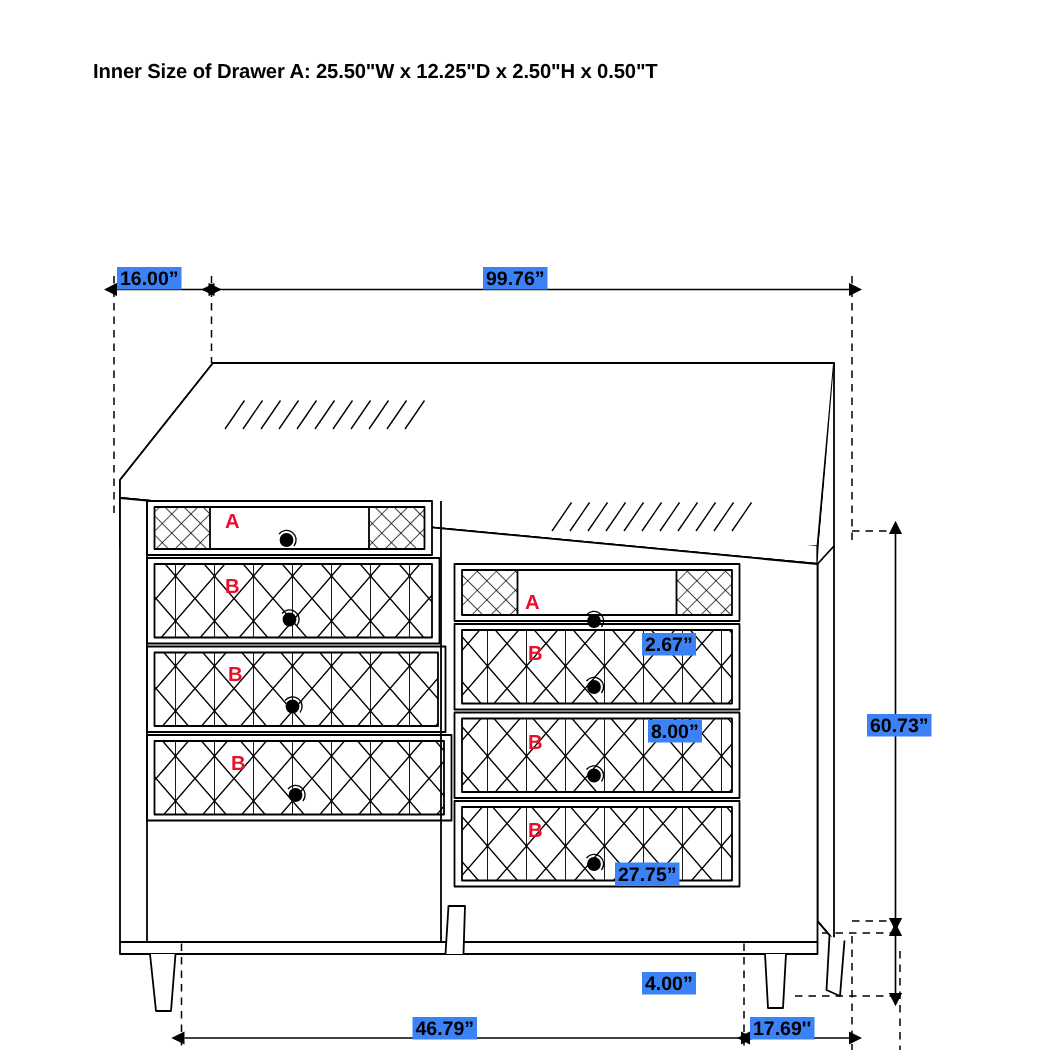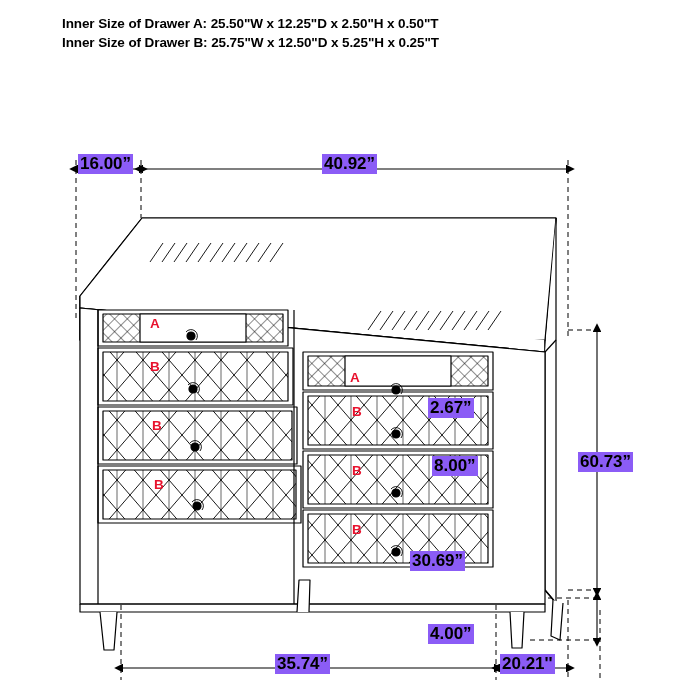--- a/index.html
+++ b/index.html
@@ -12,20 +12,21 @@
     height: 700px;
     font-family: "Liberation Sans", sans-serif;
     color: #000000;
     position: relative;
     overflow: hidden;
   }
   #stage {
     position: relative;
     width: 700px;
     height: 644px;
+    margin-top: 24px;
   }
   .spec-lines {
     position: absolute;
     left: 62px;
     top: 14px;
     font-size: 13.5px;
     font-weight: bold;
     line-height: 19px;
     letter-spacing: -0.1px;
     white-space: nowrap;
@@ -34,42 +35,41 @@
 
   svg.diagram {
     position: absolute;
     left: 0;
     top: 0;
     width: 700px;
     height: 700px;
   }
   .dim-label {
     position: absolute;
-    font-size: 17px;
+    font-size: 13px;
     font-weight: bold;
     white-space: nowrap;
-    background: #8b5cf6;
+    background: #3b82f6;
     padding: 0 2px;
   }
   .drawer-label {
     position: absolute;
     font-size: 13.5px;
     font-weight: bold;
     color: #e8112d;
     white-space: nowrap;
   }
 </style>
 </head>
 <body>
 
 <div id="stage">
 
   <div class="spec-lines">
     <div>Inner Size of Drawer A: 25.50"W x 12.25"D x 2.50"H x 0.50"T</div>
-    <div>Inner Size of Drawer B: 25.75"W x 12.50"D x 5.25"H x 0.25"T</div>
   </div>
 
   <svg class="diagram" viewBox="0 0 700 700">
     <defs>
       <pattern id="mesh" width="9" height="9" patternUnits="userSpaceOnUse" patternTransform="rotate(45)">
         <rect width="9" height="9" fill="#ffffff"></rect>
         <path d="M0 0 L0 9 M0 0 L9 0" stroke="#000" stroke-width="0.9"></path>
       </pattern>
       <pattern id="diamonds" width="26" height="30" patternUnits="userSpaceOnUse">
         <rect width="26" height="30" fill="#ffffff"></rect>
@@ -210,28 +210,28 @@
         <path d="M192 502 a6 6 0 1 1 10 8"></path>
         <path d="M391 386 a6 6 0 1 1 10 8"></path>
         <path d="M391 430 a6 6 0 1 1 10 8"></path>
         <path d="M391 489 a6 6 0 1 1 10 8"></path>
         <path d="M391 548 a6 6 0 1 1 10 8"></path>
       </g>
     </g>
   </svg>
 
   <div class="dim-label" style="left:78px; top:154px;">16.00”</div>
-  <div class="dim-label" style="left:322px; top:154px;">40.92”</div>
+  <div class="dim-label" style="left:322px; top:154px;">99.76”</div>
   <div class="dim-label" style="left:428px; top:398px;">2.67”</div>
   <div class="dim-label" style="left:432px; top:456px;text-align:center;">8.00”</div>
-  <div class="dim-label" style="left:410px; top:551px;">30.69”</div>
+  <div class="dim-label" style="left:410px; top:551px;">27.75”</div>
   <div class="dim-label" style="left:578px; top:452px;">60.73”</div>
   <div class="dim-label" style="left:428px; top:624px;">4.00”</div>
-  <div class="dim-label" style="left:275px; top:654px;">35.74”</div>
-  <div class="dim-label" style="left:500px; top:654px;">20.21''</div>
+  <div class="dim-label" style="left:275px; top:654px;">46.79”</div>
+  <div class="dim-label" style="left:500px; top:654px;">17.69''</div>
 
   <div class="drawer-label" style="left:150px; top:316px;">A</div>
   <div class="drawer-label" style="left:150px; top:359px;">B</div>
   <div class="drawer-label" style="left:152px; top:418px;">B</div>
   <div class="drawer-label" style="left:154px; top:477px;">B</div>
 
   <div class="drawer-label" style="left:350px; top:370px;">A</div>
   <div class="drawer-label" style="left:352px; top:404px;">B</div>
   <div class="drawer-label" style="left:352px; top:463px;">B</div>
   <div class="drawer-label" style="left:352px; top:522px;">B</div>

